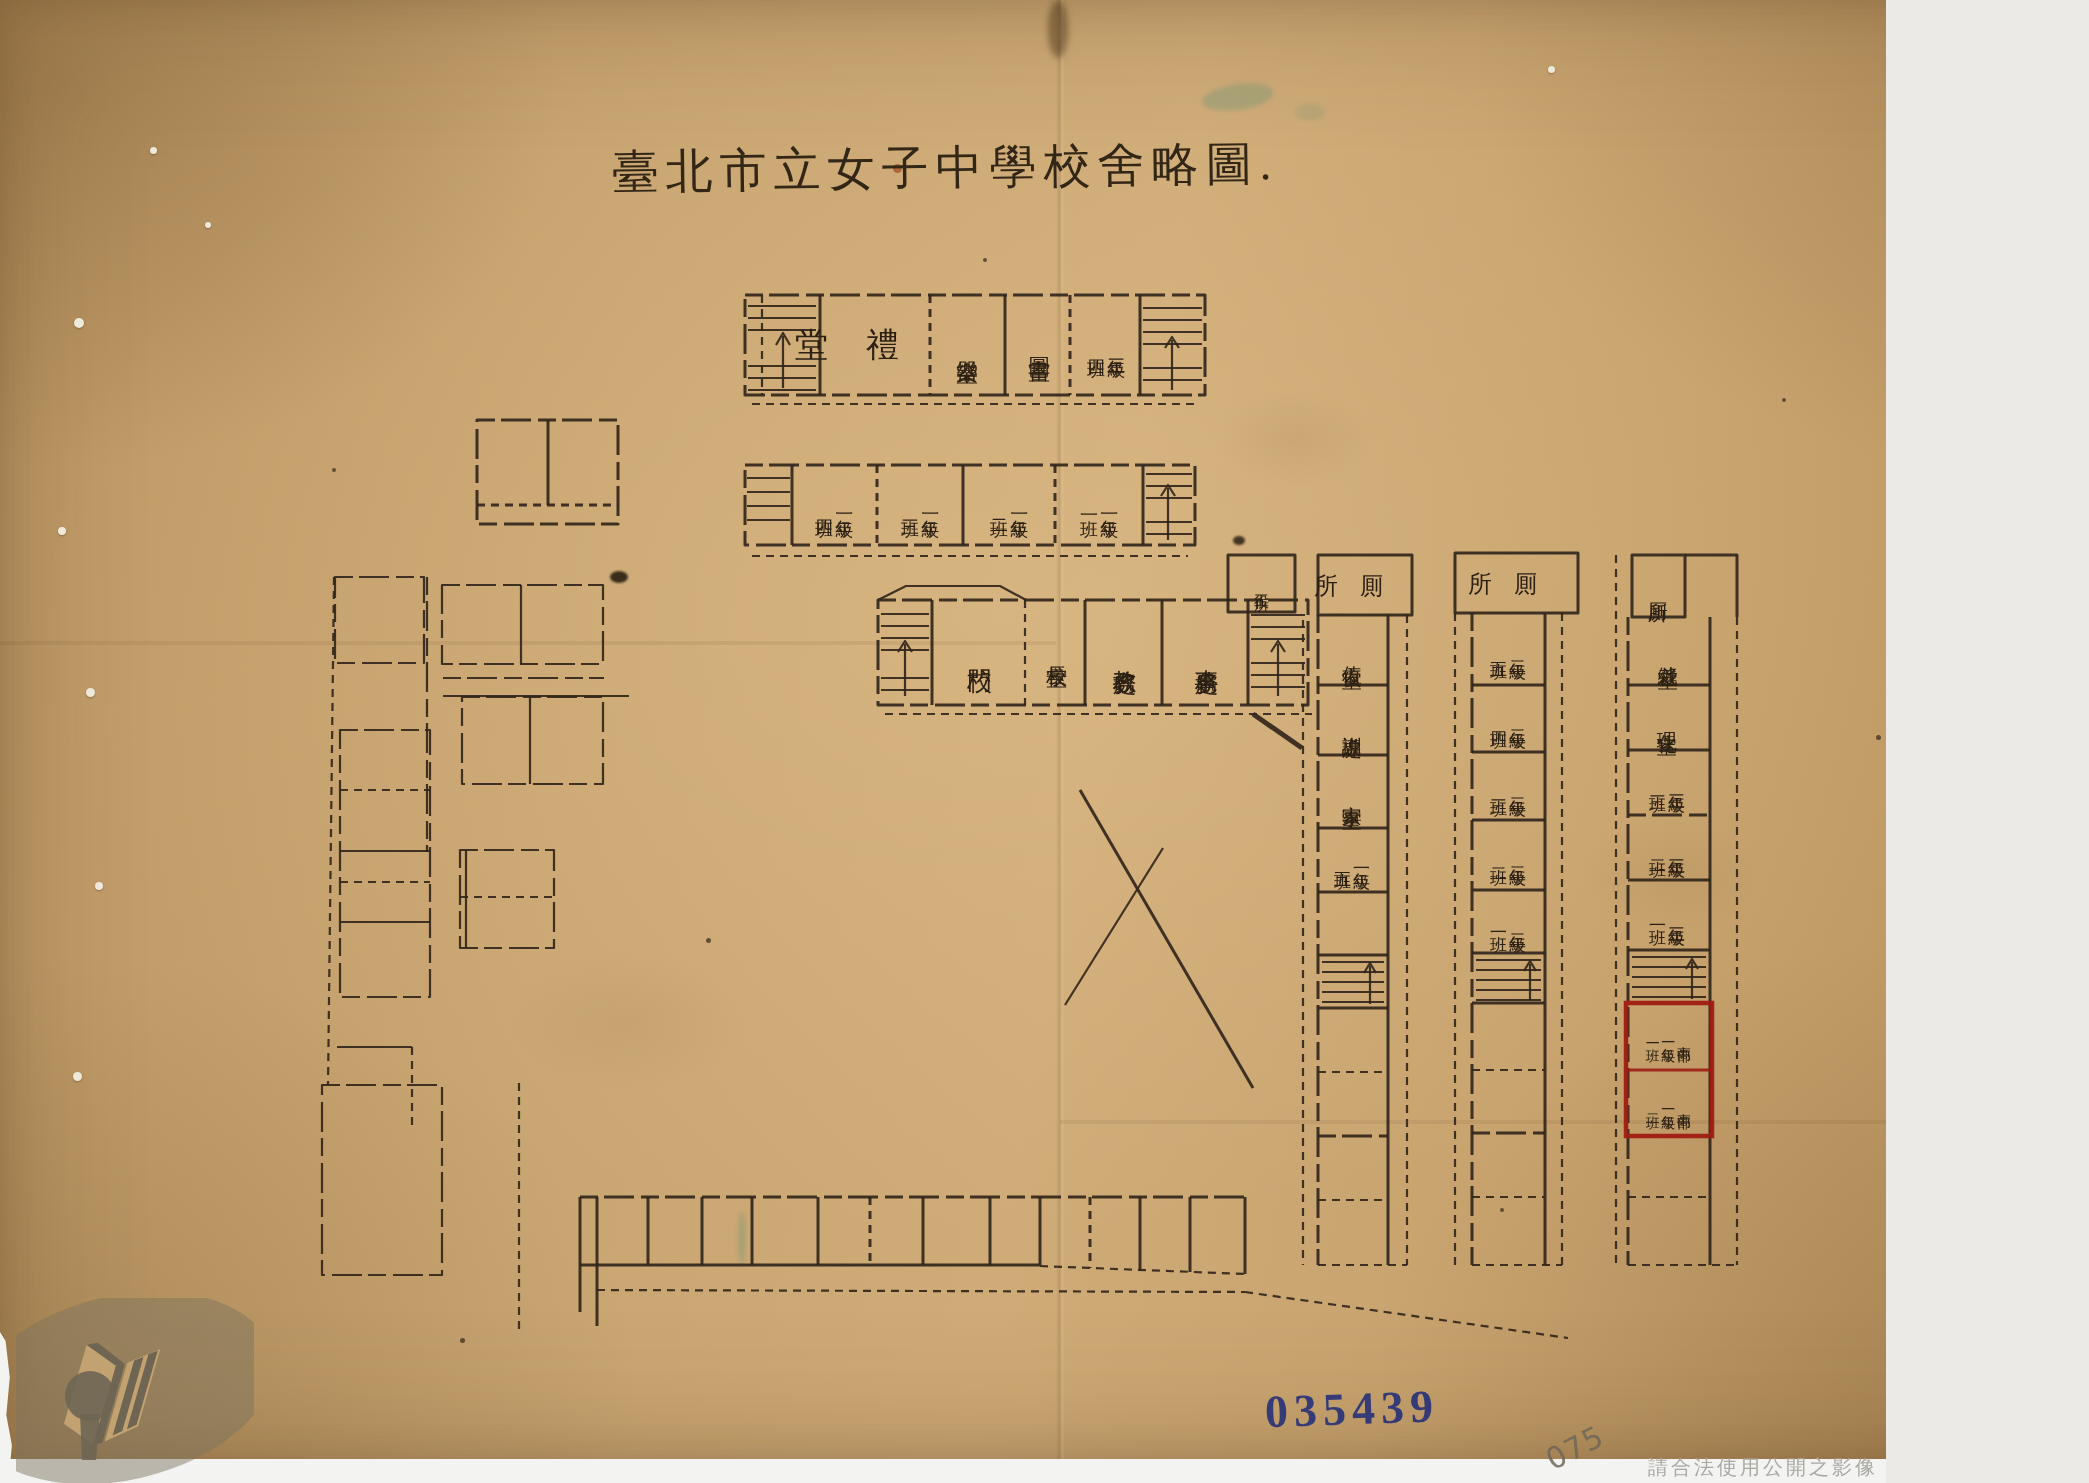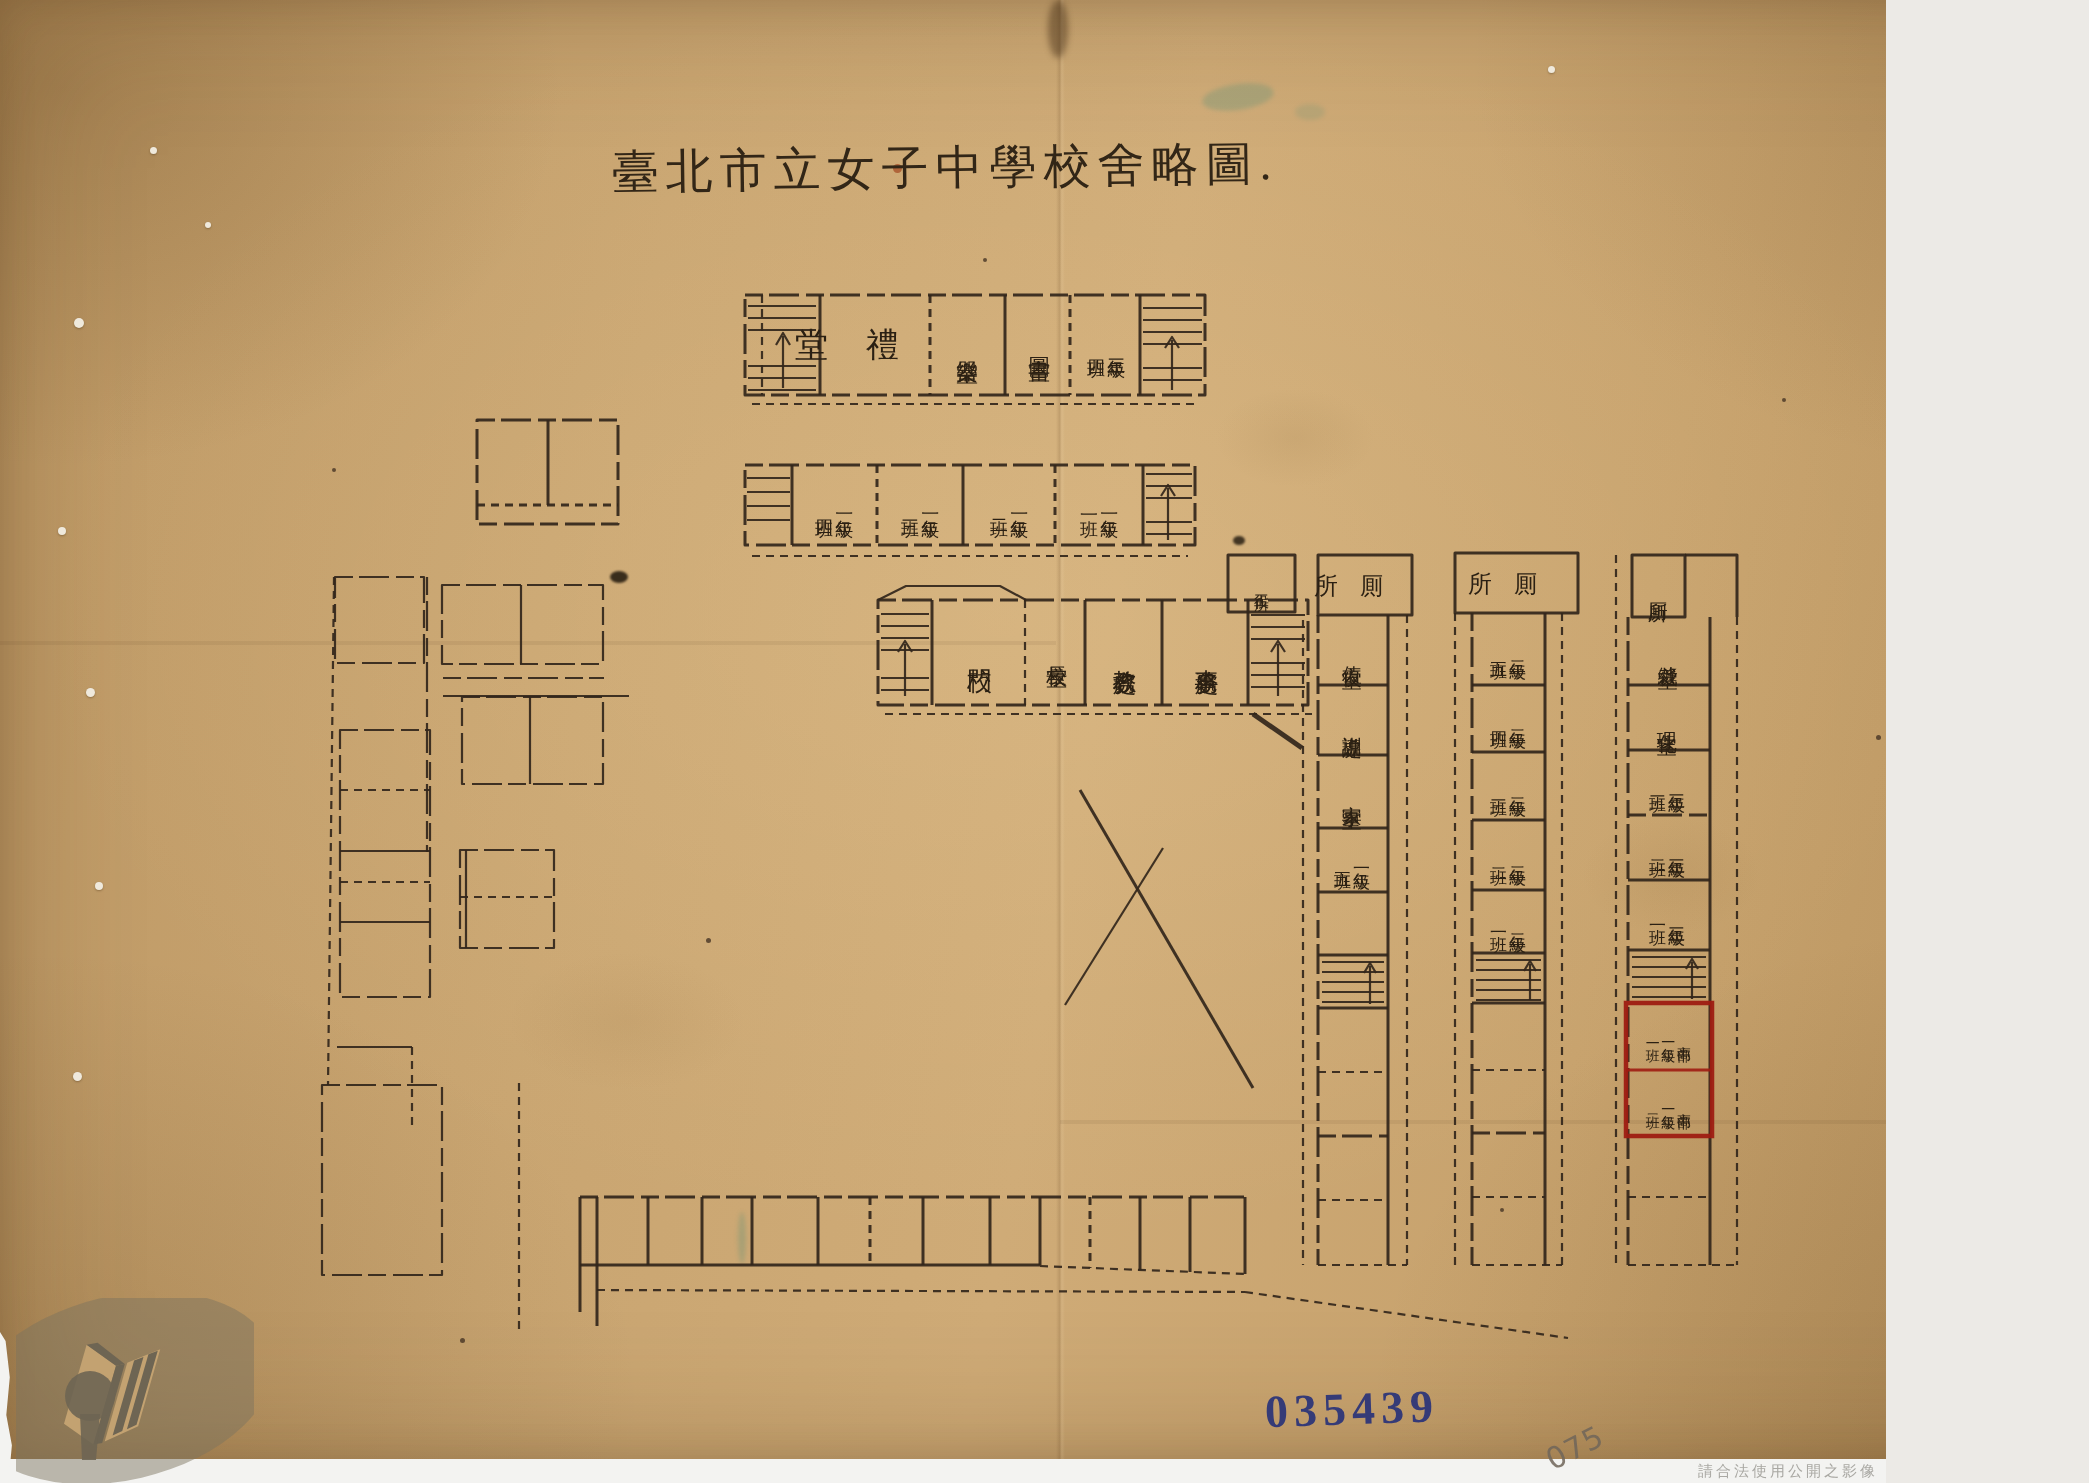--- a/index.html
+++ b/index.html
@@ -34,21 +34,21 @@
   .lbl{position:absolute;transform:translate(-50%,-50%);color:#2b2013;white-space:pre-line;
        line-height:1.12;text-align:center;letter-spacing:1px;}
   .v{writing-mode:vertical-rl;text-orientation:upright;}
   #title{font-size:47px;letter-spacing:7px;transform:translate(-50%,-50%) rotate(-0.8deg);
          white-space:nowrap;color:#322617;}
   #stamp{font-size:46px;font-weight:bold;color:#2a3379;letter-spacing:6px;
          transform:translate(-50%,-50%) rotate(-2deg);opacity:.92;
          font-family:"Liberation Serif","DejaVu Serif",serif;}
   #pencil{font-size:30px;color:#70665a;font-family:"DejaVu Sans",sans-serif;
           transform:translate(-50%,-50%) rotate(-27deg);opacity:.85;}
-  #watermark{position:absolute;right:8px;bottom:2px;font-size:15px;color:#a9a8a3;
+  #watermark{position:absolute;right:8px;bottom:2px;font-size:20px;color:#a9a8a3;
              font-family:"DejaVu Sans",sans-serif;letter-spacing:3px;}
   
   svg .k{stroke:#32261b;stroke-width:3;fill:none;stroke-linejoin:round;opacity:.92;}
   svg .kt{stroke-width:2.2;}
   svg .kh{stroke-width:5;}
   svg .kd{stroke-dasharray:18 6 30 7;}
   svg .kd2{stroke-dasharray:8 6;}
   svg .red{stroke:#9e1c12;stroke-width:4.5;fill:none;opacity:.95;}
   svg .redt{stroke:#9e1c12;stroke-width:3.2;fill:none;opacity:.9;}
 </style>

